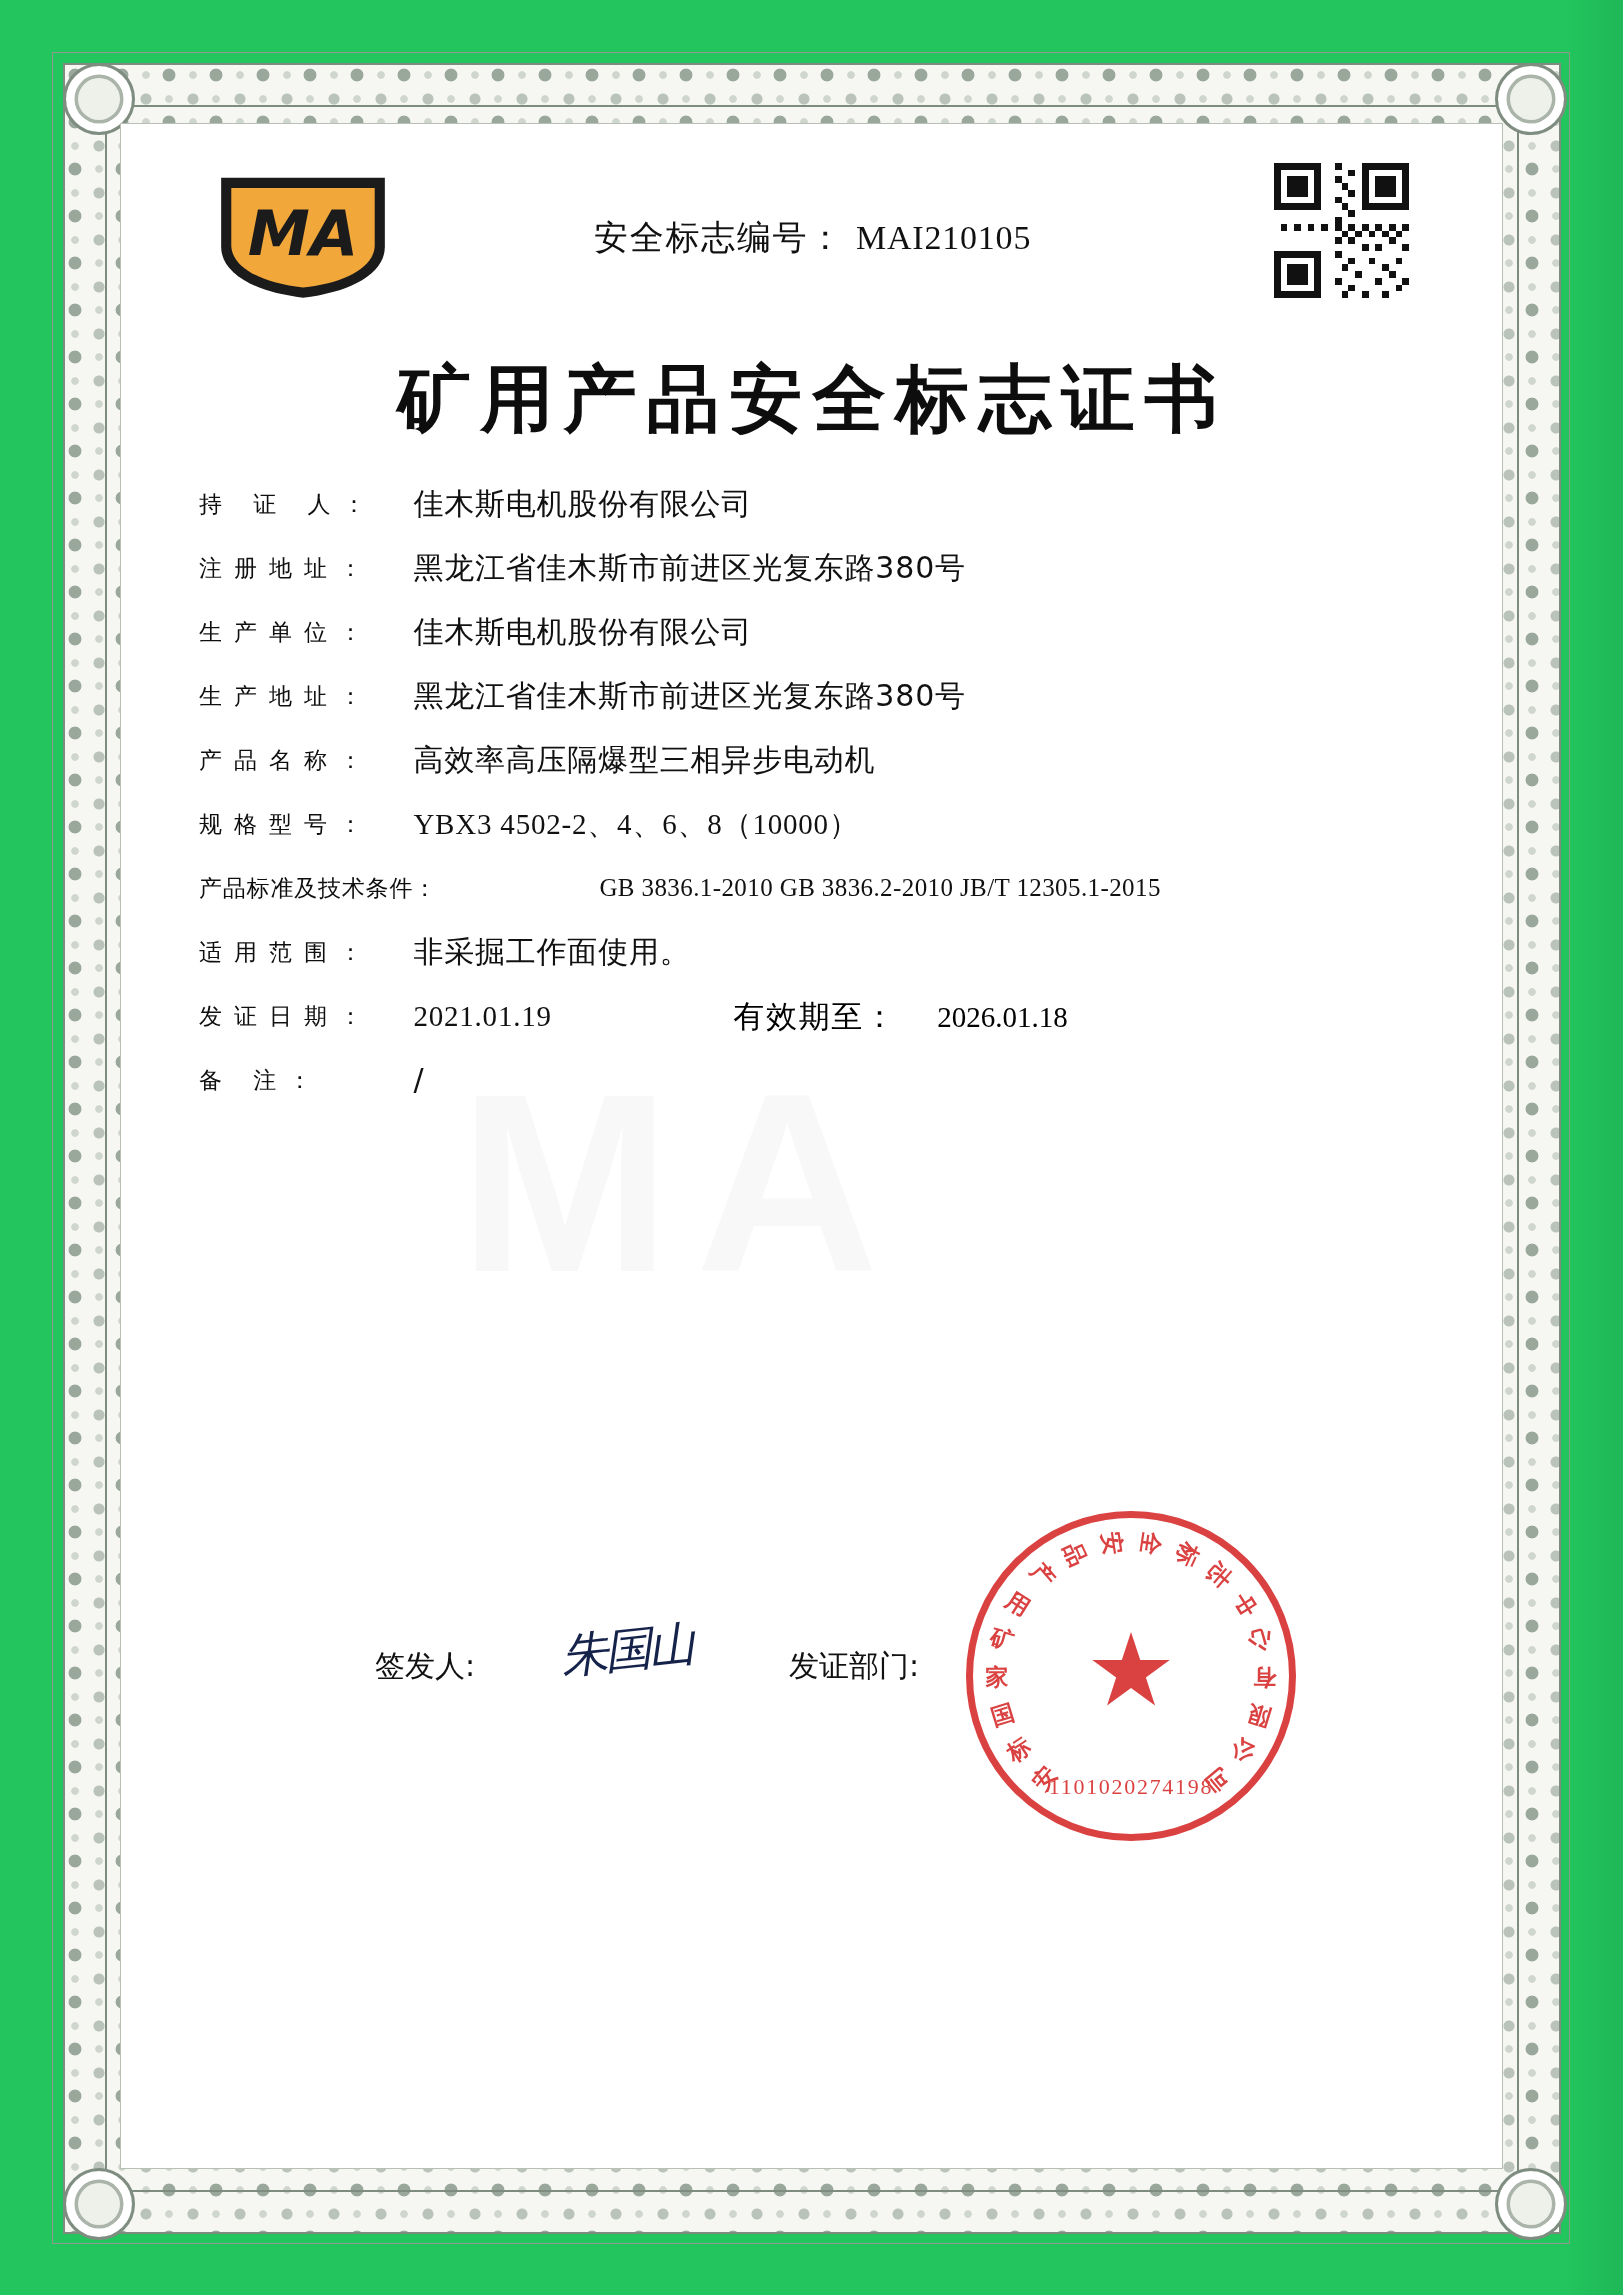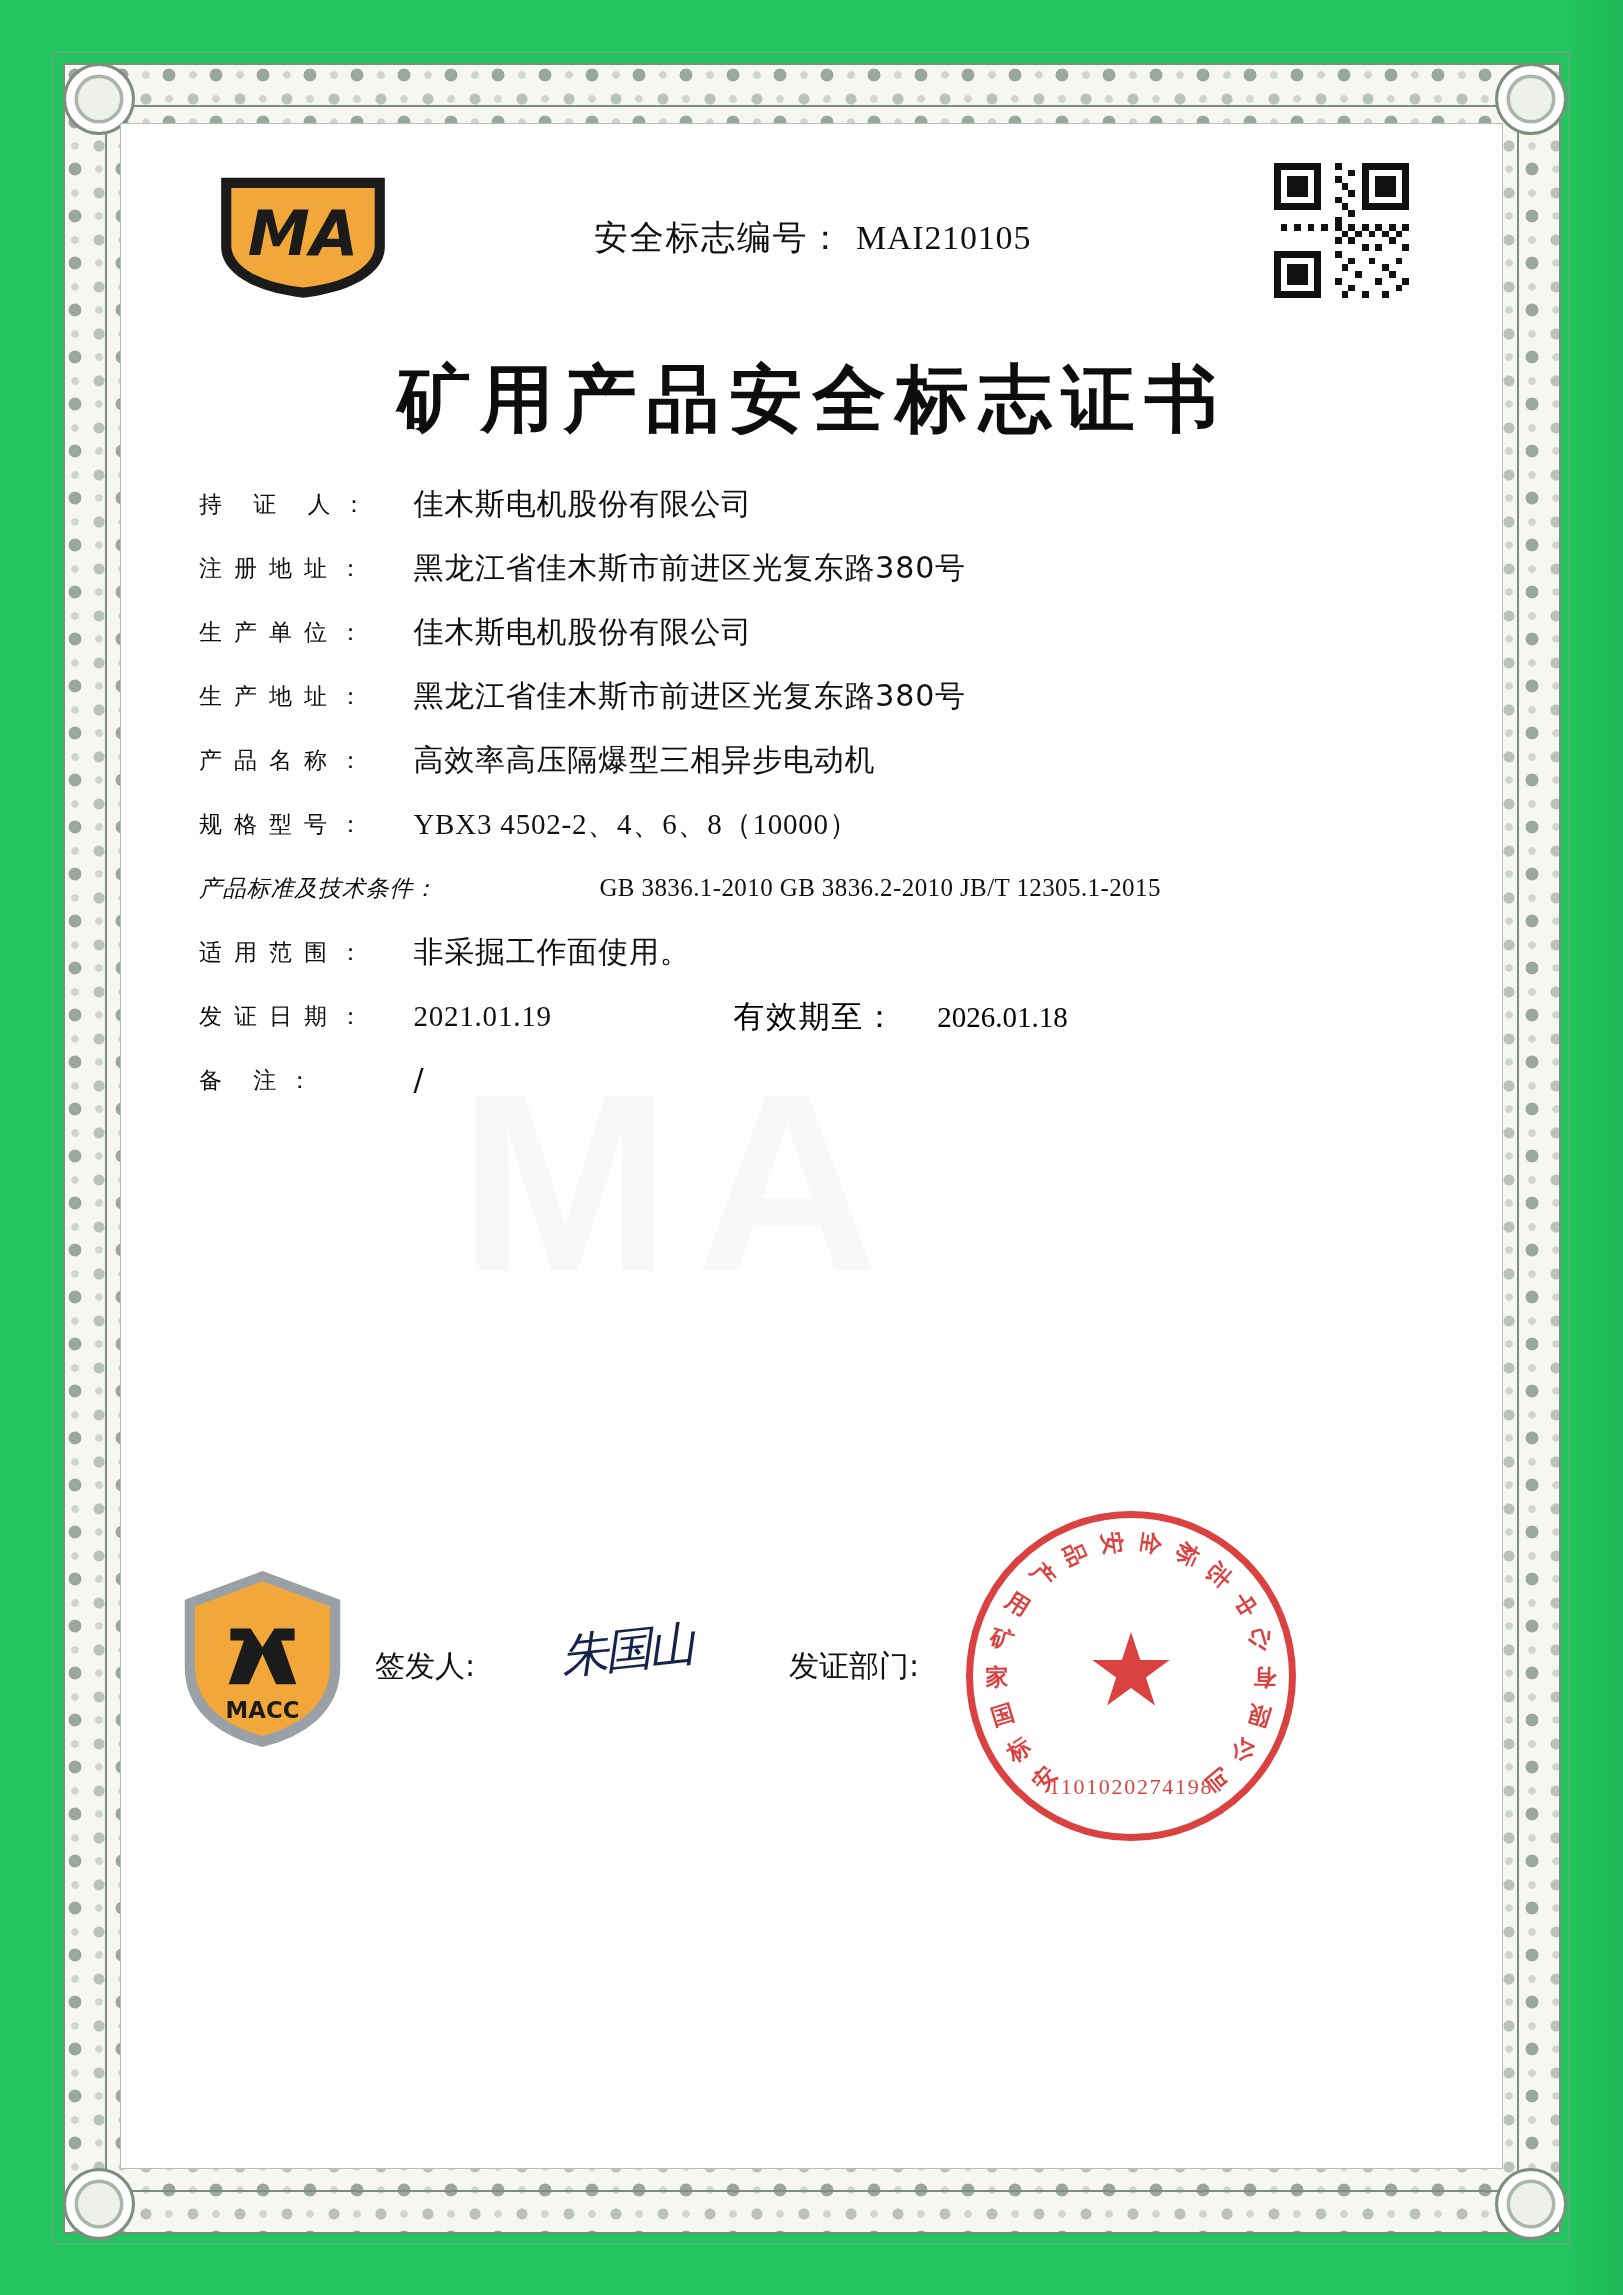--- a/index.html
+++ b/index.html
@@ -160,21 +160,21 @@
     white-space: nowrap;
   }
   .label {
     display: inline-block;
     font-size: 23px;
     color: #0f0f0f;
     font-family: "DejaVu Sans", sans-serif;
     vertical-align: top;
   }
   .label.w4 { width: 211px; letter-spacing: 12px; }
-  .label.wide { width: 397px; letter-spacing: 0.8px; font-style: italic; }
+  .label.wide { width: 397px; letter-spacing: 0.8px; }
   .value {
     display: inline-block;
     font-size: 30px;
     color: #111;
     font-family: "DejaVu Sans", sans-serif;
     vertical-align: top;
     letter-spacing: 0.8px;
   }
   .value.small {
     font-size: 25px;
@@ -456,29 +456,20 @@
       </div>
 
       <div class="row">
         <span class="label w4">备    注：</span>
         <span class="value">/</span>
       </div>
 
     </div>
 
 
-    <div class="macc-badge">
-      <svg viewBox="0 0 200 220" width="169" height="186">
-        <path d="M100 6 L192 40 L192 120 C192 172 150 202 100 214 C50 202 8 172 8 120 L8 40 Z" fill="#9aa0a6"></path>
-        <path d="M100 18 L180 48 L180 118 C180 164 143 190 100 201 C57 190 20 164 20 118 L20 48 Z" fill="#f2a73b"></path>
-        <path d="M62 74 L86 74 L100 96 L114 74 L138 74 L138 88 L122 88 L140 140 L116 140
-                 L100 104 L84 140 L60 140 L78 88 L62 88 Z" fill="#1b1b1b"></path>
-        <text x="100" y="180" text-anchor="middle" font-family="DejaVu Sans, sans-serif" font-size="27" font-weight="bold" fill="#1b1b1b">MACC</text>
-      </svg>
-    </div>
 
     <div class="sign-label">签发人:</div>
     <div class="signature">朱国山</div>
     <div class="issue-dept-label">发证部门:</div>
 
     <div class="seal">
       <div class="ring-text" id="sealRing">
           <span style="transform: rotate(-140deg) translate(0px, -134px) rotate(90deg) translate(-50%, -50%);">安</span>
           <span style="transform: rotate(-123.529deg) translate(0px, -134px) rotate(90deg) translate(-50%, -50%);">标</span>
           <span style="transform: rotate(-107.059deg) translate(0px, -134px) rotate(90deg) translate(-50%, -50%);">国</span>

